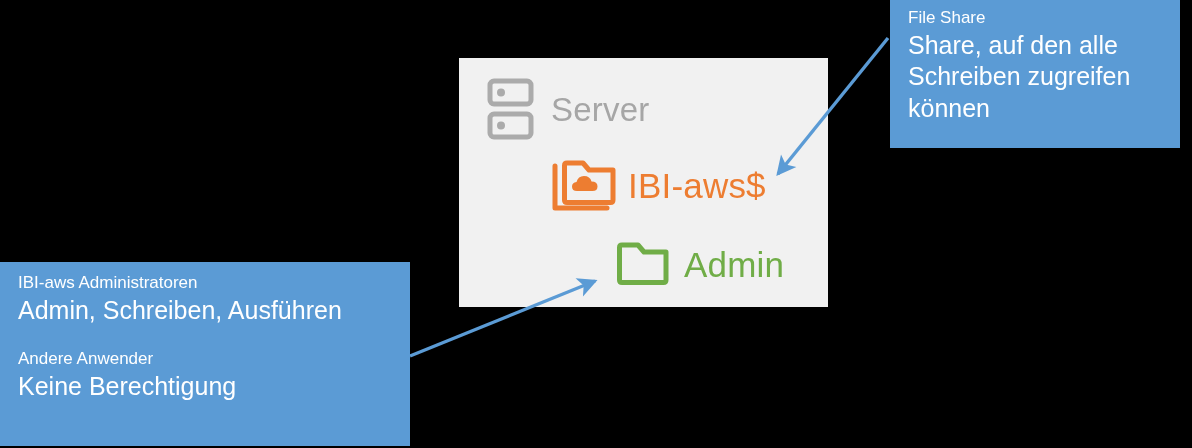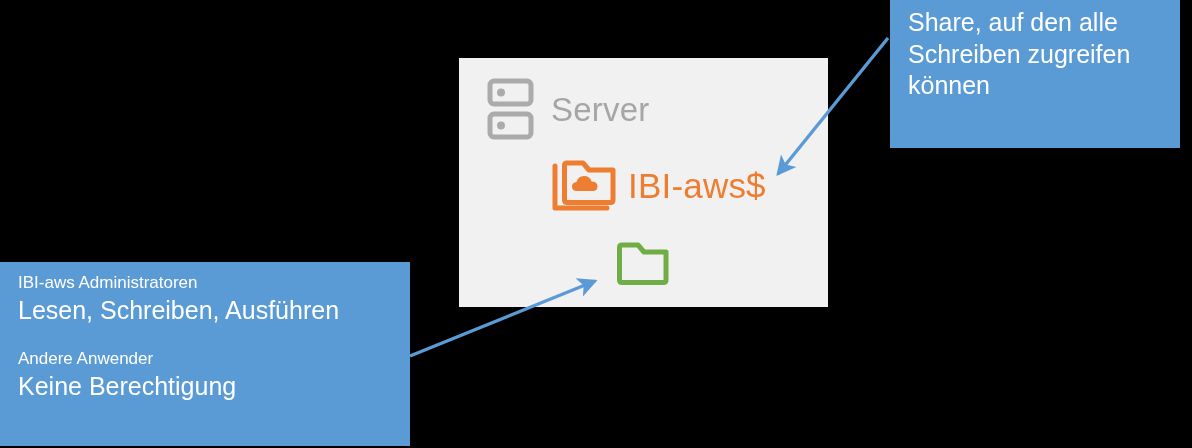--- a/index.html
+++ b/index.html
@@ -142,39 +142,41 @@
       <span class="node-label" id="server-label">Server</span>
     </div>
 
     <div class="node-row" id="admin-row">
       <span class="icon">
         <svg class="icon-svg" width="56" height="50" viewBox="0 0 56 50">
           <path d="M6 6 L22 6 L28 13 L50 13 L50 41 Q50 43.5 47.5 43.5
                    L6 43.5 Q3.5 43.5 3.5 41 L3.5 8.5 Q3.5 6 6 6 Z" fill="none" stroke="#70ad47" stroke-width="5" stroke-linejoin="round"></path>
         </svg>
       </span>
+      <span class="node-label" id="admin-label">Admin</span>
     </div>
 
   </div>
 
   <svg id="arrows">
     <defs>
       <marker id="ah" markerWidth="7" markerHeight="7" refX="5.4" refY="3.5" orient="auto" markerUnits="strokeWidth">
         <path d="M0.4,0.6 L6.2,3.5 L0.4,6.4 L1.8,3.5 Z" fill="#5b9bd5"></path>
       </marker>
     </defs>
     <line x1="888" y1="38" x2="778" y2="174" stroke="#5b9bd5" stroke-width="3.4" marker-end="url(#ah)"></line>
     <line x1="410" y1="356" x2="595" y2="281" stroke="#5b9bd5" stroke-width="3.4" marker-end="url(#ah)"></line>
   </svg>
 
   <div class="callout" id="callout-fileshare">
+    <div class="callout-title">File Share</div>
     <div class="callout-body" id="fileshare-body">Share, auf den alle Schreiben zugreifen können</div>
   </div>
 
   <div class="callout" id="callout-permissions">
     <div class="callout-title">IBI-aws Administratoren</div>
-    <div class="callout-body">Lesen, Schreiben, Ausführen</div>
+    <div class="callout-body">Admin, Schreiben, Ausführen</div>
     <div class="callout-gap"></div>
     <div class="callout-title">Andere Anwender</div>
     <div class="callout-body">Keine Berechtigung</div>
   </div>
 
 </div>
 
 </body></html>

